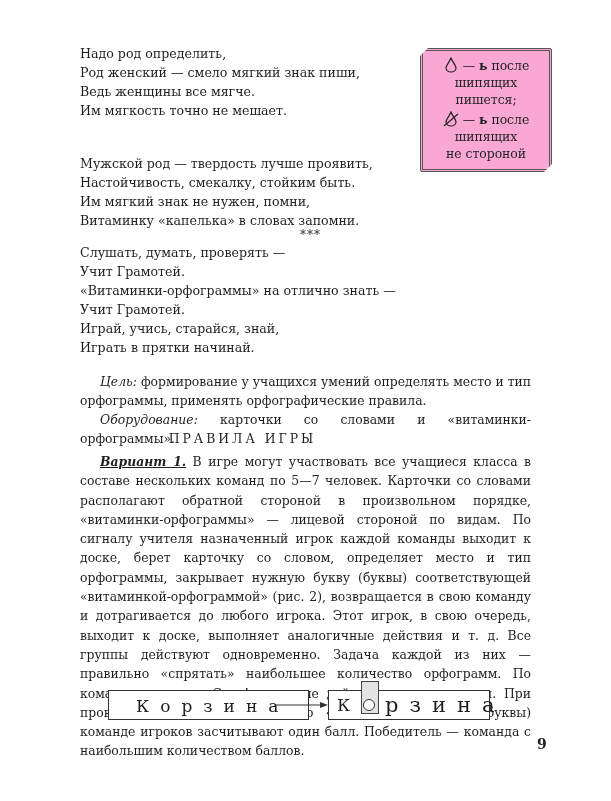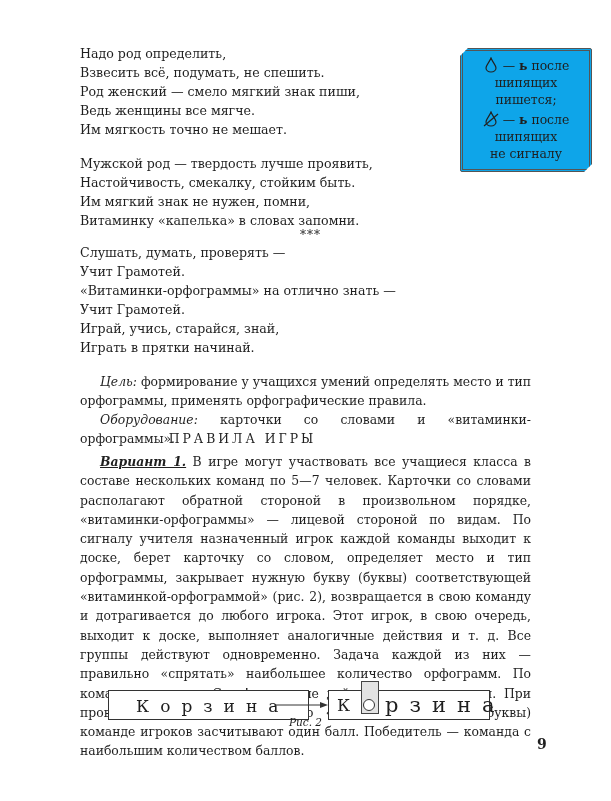--- a/index.html
+++ b/index.html
@@ -28,22 +28,21 @@
       position: absolute; left: 300px; top: 228px;
       font-size: 12px; letter-spacing: 1px;
     }
 
     .sidebox {
       position: absolute; left: 420px; top: 48px;
       width: 126px; height: 118px;
       border: 3px double #555;
       border-radius: 2px;
       clip-path: polygon(8px 0, 100% 0, 100% calc(100% - 8px), calc(100% - 8px) 100%, 0 100%, 0 8px);
-      background: #0ea5e9;
-      margin-left: 40px;
+      background: #f9a8d4;
     }
     .sidebox-inner {
       position: absolute; left: 0; top: 6px; width: 126px;
       text-align: center;
       font-size: 12.4px; line-height: 17px;
     }
     .sidebox-inner .rule { display: block; margin-bottom: 3px; }
     .sidebox-inner .b { font-weight: bold; }
     .drop-icon { display: inline-block; width: 16px; height: 16px; vertical-align: -3px; }
 
@@ -102,21 +101,20 @@
       font-size: 14px; font-weight: bold;
     }
   </style>
 </head>
 <body>
 
 <div class="page">
 
   <div class="poem" id="poem1">
     <span class="line">Надо род определить,</span>
-    <span class="line">Взвесить всё, подумать, не спешить.</span>
     <span class="line">Род женский — смело мягкий знак пиши,</span>
     <span class="line">Ведь женщины все мягче.</span>
     <span class="line">Им мягкость точно не мешает.</span>
   </div>
 
   <div class="poem" id="poem2">
     <span class="line">Мужской род — твердость лучше проявить,</span>
     <span class="line">Настойчивость, смекалку, стойким быть.</span>
     <span class="line">Им мягкий знак не нужен, помни,</span>
     <span class="line">Витаминку «капелька» в словах запомни.</span>
@@ -149,21 +147,21 @@
       <span class="rule">
         <span>
           <svg class="drop-icon" viewBox="0 0 16 16">
             <path d="M8 1 C6 6 3 8 3 11 a5 4 0 0 0 10 0 C13 8 10 6 8 1 Z" fill="none" stroke="#222" stroke-width="1.2"></path>
             <line x1="1" y1="15" x2="15" y2="3" stroke="#222" stroke-width="1.2"></line>
           </svg>
           <span>—</span>
           <span class="b">ь</span><span> после</span>
         </span><br>
         <span>шипящих</span><br>
-        <span>не сигналу</span>
+        <span>не стороной</span>
       </span>
     </div>
   </div>
 
 
   <div class="para indent" id="goal">
     <span class="it">Цель:</span><span> формирование у учащихся умений определять место и тип орфограммы, применять орфографические правила.</span>
   </div>
 
   <div class="para indent" id="equip">
@@ -182,16 +180,15 @@
       <line x1="0" y1="3" x2="48" y2="3" stroke="#333" stroke-width="1"></line>
       <polygon points="46,0 54,3 46,6" fill="#333"></polygon>
     </svg>
     <div class="card" id="card2"></div>
     <span class="card2-k">К</span>
     <div class="hide-tab"></div>
     <div class="circle-icon"></div>
     <span class="card2-rest">рзина</span>
   </div>
 
-  <div class="caption">Рис. 2</div>
 
   <div class="page-number">9</div>
 </div>
 
 </body></html>

